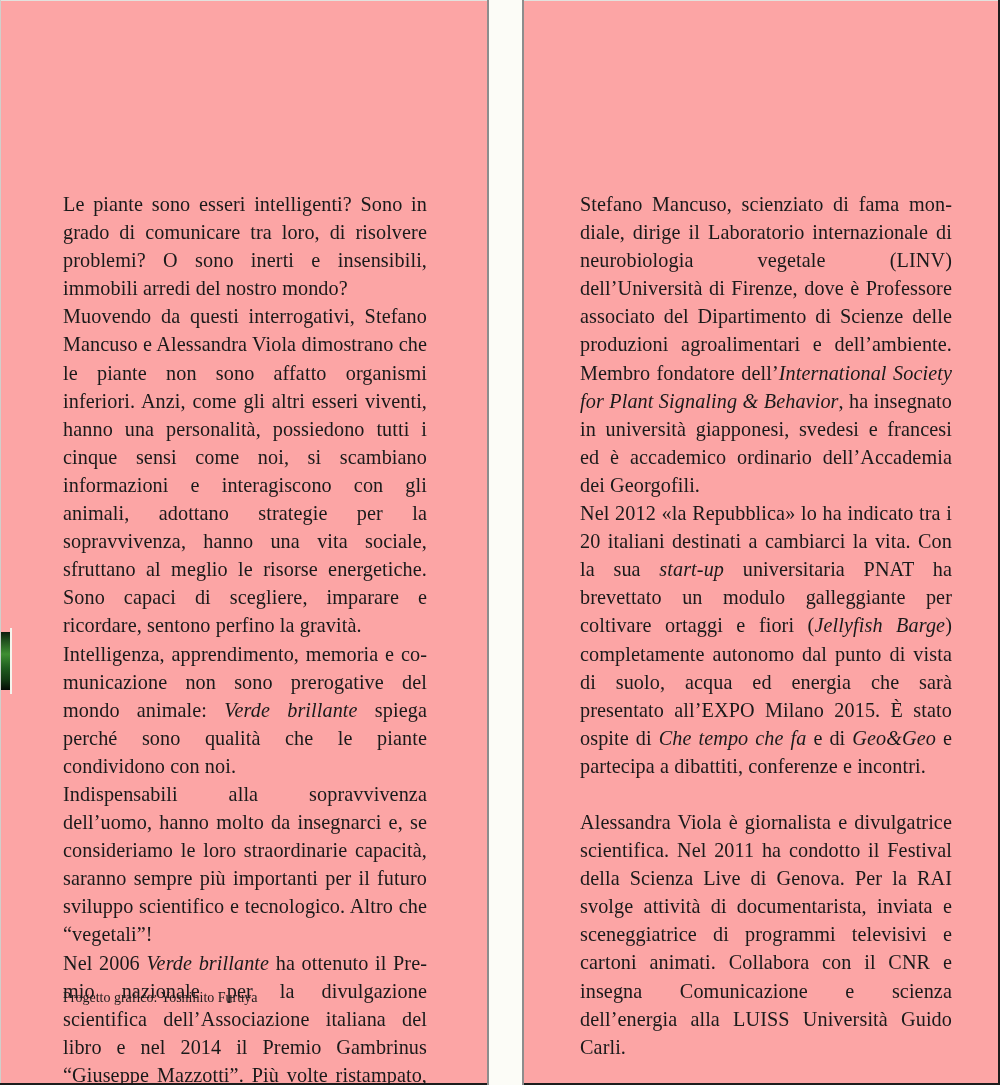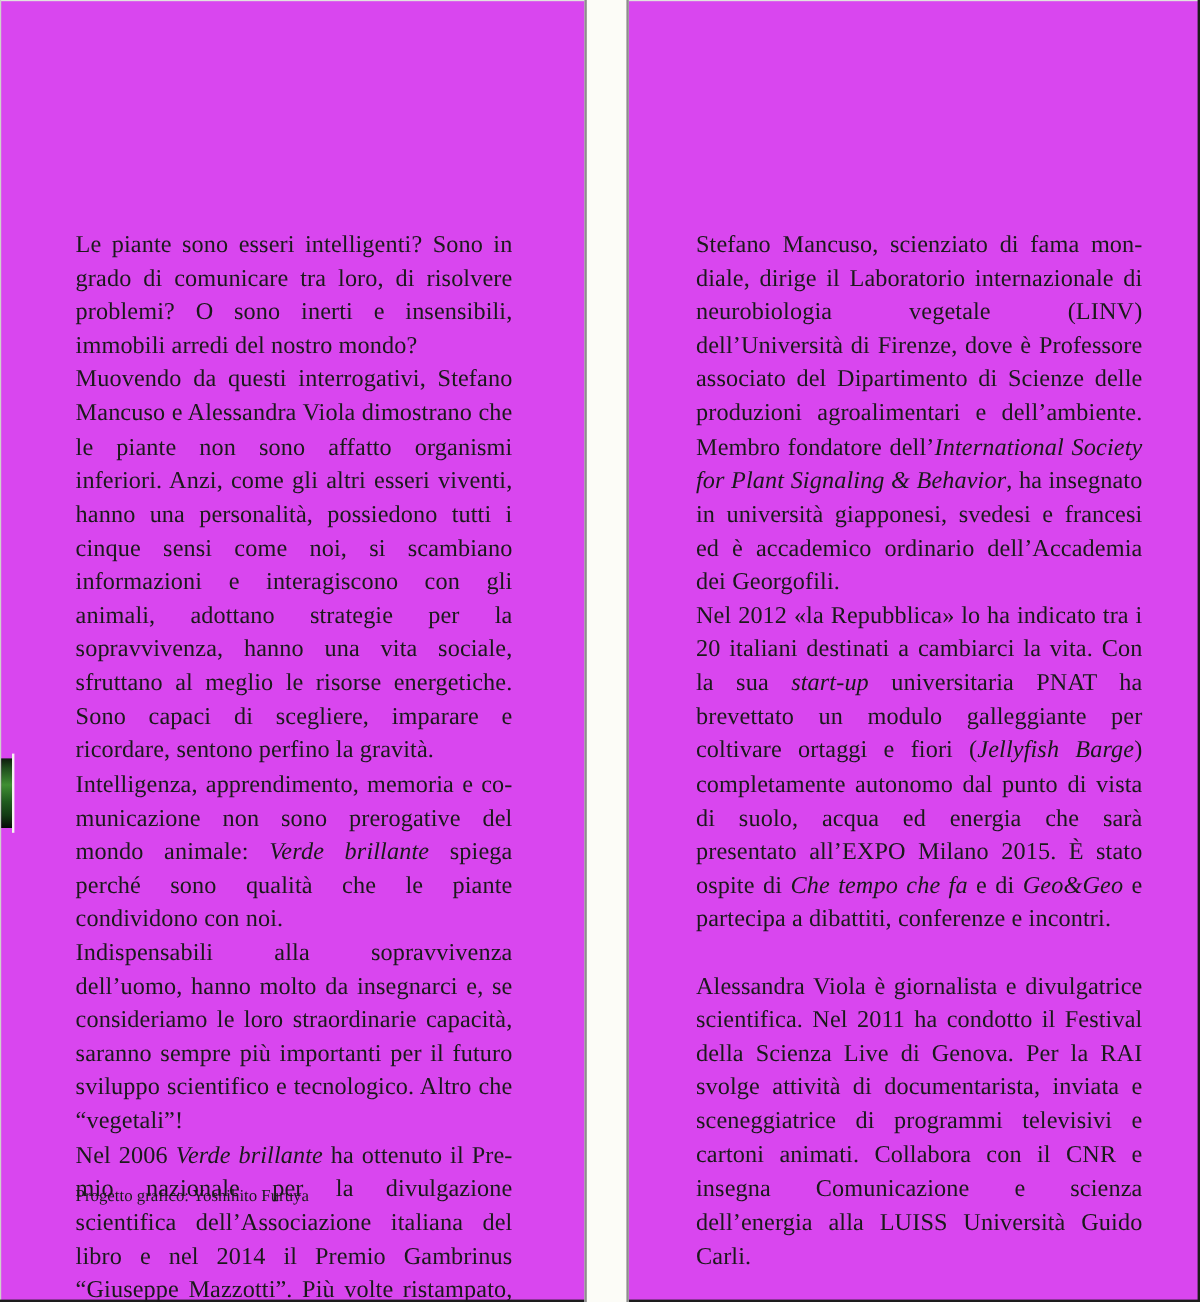--- a/index.html
+++ b/index.html
@@ -12,21 +12,21 @@
     height: 1085px;
     font-family: "Liberation Serif", "DejaVu Serif", serif;
     color: #1a1a1a;
     overflow: hidden;
   }
 
   .spread {
     position: relative;
     width: 1000px;
     height: 1085px;
-    background: #d946ef;
+    background: #fca5a5;
     box-sizing: border-box;
   }
 
   
   .edge-right {
     position: absolute;
     top: 0;
     right: 0;
     width: 2px;
     height: 1085px;

